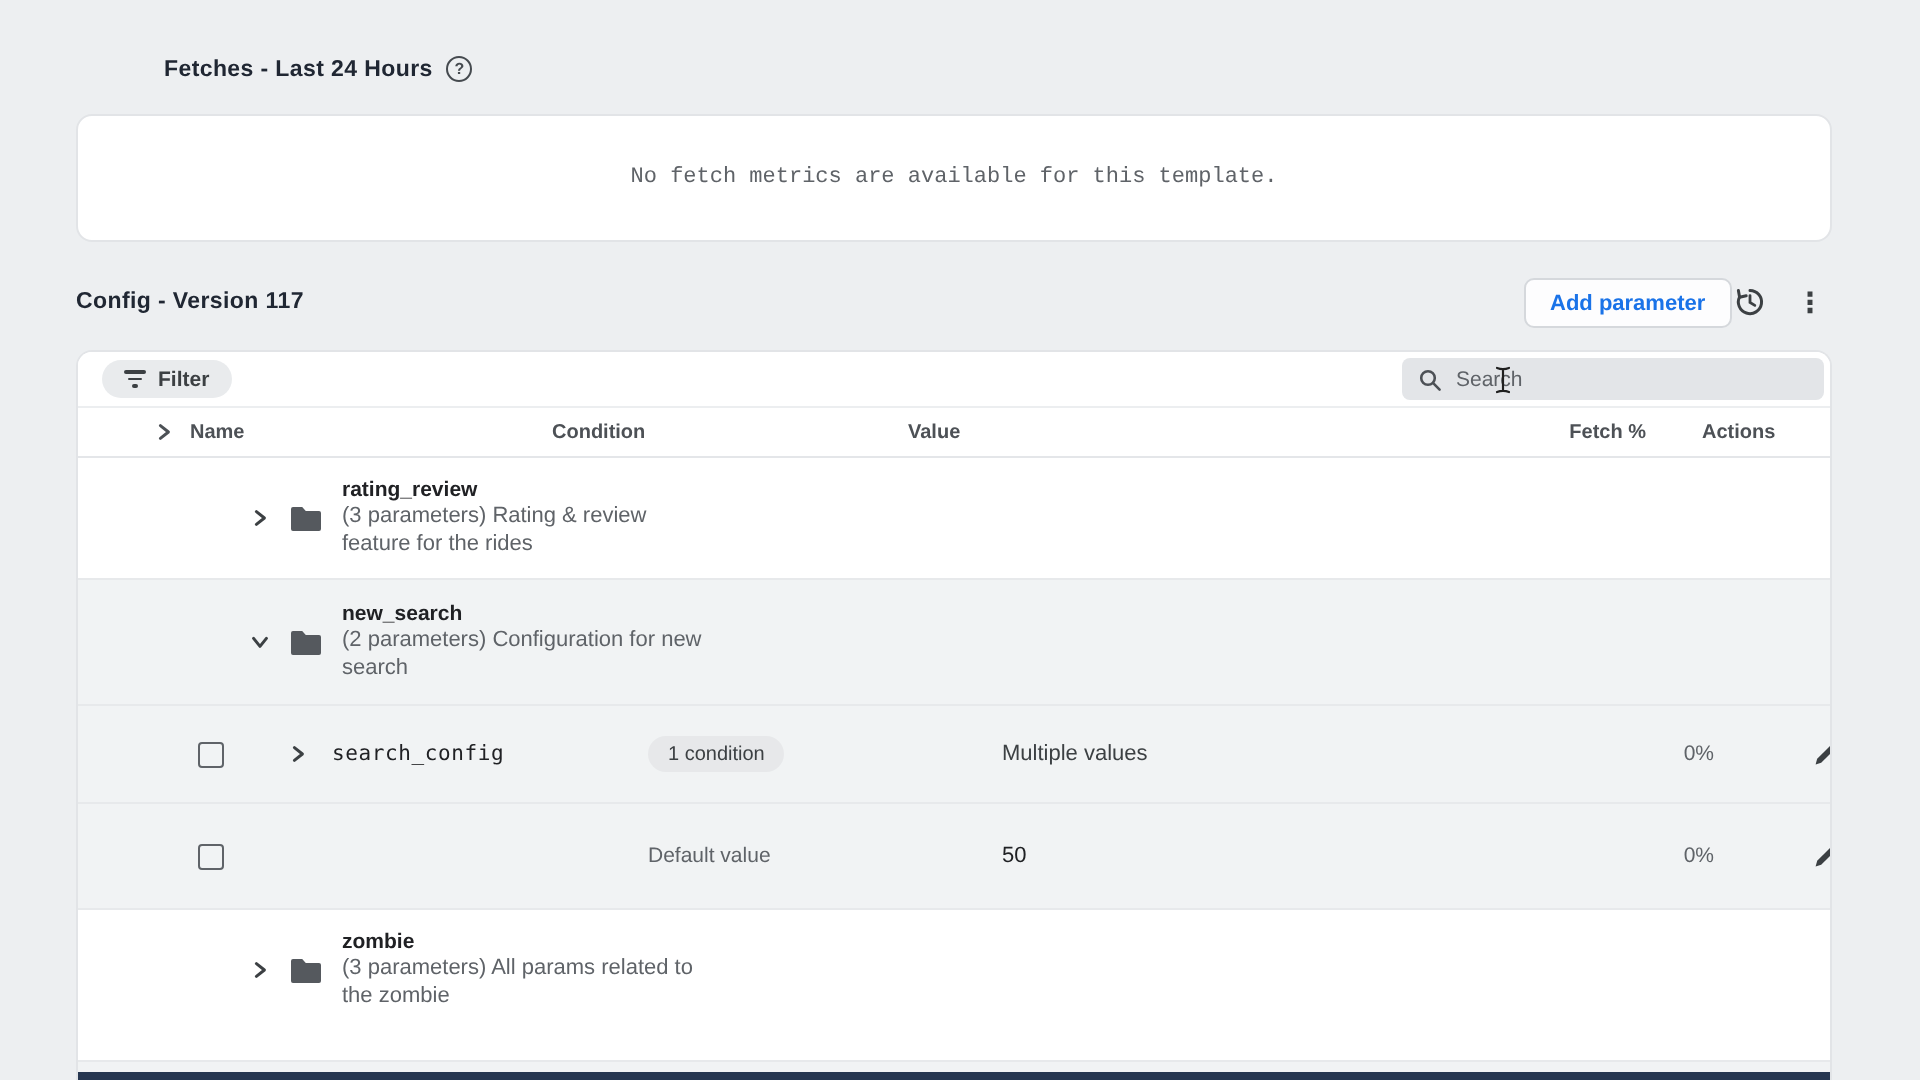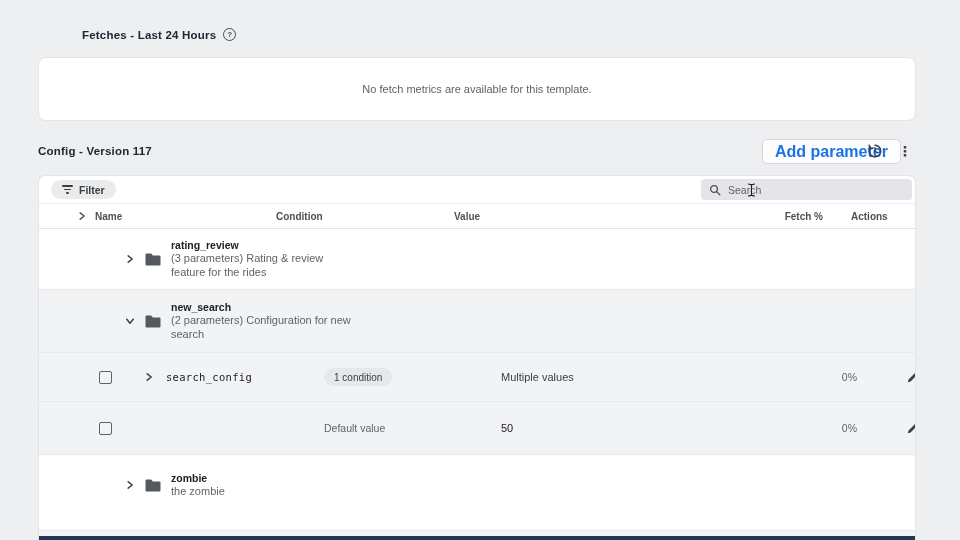--- a/index.html
+++ b/index.html
@@ -6,28 +6,28 @@
   html,body { width:960px; height:540px; overflow:hidden; }
   body { font-family:"Liberation Sans","DejaVu Sans",sans-serif; background:#edeff1; color:#202124; }
   .stage { position:relative; width:960px; height:540px; background:#edeff1; overflow:hidden; }
 
   
   .fetches-title { position:absolute; left:38px; top:28px; display:flex; align-items:center; gap:7px;
     font-size:11.5px; font-weight:700; color:#202733; letter-spacing:.2px;margin-left:44px; }
   .help-icon { width:13px; height:13px; border:1.2px solid #454a4f; border-radius:50%;
     display:flex; align-items:center; justify-content:center; font-size:8px; font-weight:700; color:#454a4f; }
   .fetch-card { position:absolute; left:38px; top:57px; width:878px; height:64px; background:#ffffff;
-    border:1px solid #e2e4e7; border-radius:8px; display:flex; align-items:center; justify-content:center; }
+    border:1px solid #e2e4e7; border-radius:8px; display:flex; align-items:center; justify-content:center;font-family:Liberation Mono, monospace; }
   .fetch-card span { font-size:11px; color:#5f6368; }
 
   
   .config-title { position:absolute; left:38px; top:145px; font-size:11.5px; font-weight:700; color:#202733; letter-spacing:.2px; }
   .add-param-btn { position:absolute; left:762px; top:139px; height:25px; padding:0 12px;
     background:#fdfdfe; border:1px solid #d5d8dc; border-radius:5px; display:flex; align-items:center;
-    font-size:16px; font-weight:700; color:#1a73e8; cursor:pointer; }
+    font-size:11px; font-weight:700; color:#1a73e8; cursor:pointer; }
   .icon-btn { position:absolute; width:20px; height:20px; display:flex; align-items:center; justify-content:center; cursor:pointer; }
   .history-btn { left:865px; top:141px; }
   .overflow-btn { left:895px; top:141px; }
   .vdots { font-size:14px; color:#3c4043; line-height:1; font-weight:700; }
 
   
   .table-card { position:absolute; left:38px; top:175px; width:878px; height:365px; background:#ffffff;
     border:1px solid #e2e4e7; border-bottom:none; border-radius:8px 8px 0 0; overflow:hidden; }
 
   .toolbar { position:absolute; left:0; top:0; width:100%; height:27px; background:#fff; }
@@ -241,20 +241,21 @@
             <path d="M3.2 1.8 L7.2 5 L3.2 8.2" fill="none" stroke="#3c4043" stroke-width="1.5" stroke-linecap="round" stroke-linejoin="round"></path>
           </svg>
       </div>
       <div class="cell folder-cell">
         <svg width="18" height="15" viewBox="0 0 18 15">
             <path d="M1.5 2.5 a1 1 0 0 1 1 -1 h4.6 l1.8 2 h6.6 a1 1 0 0 1 1 1 v8 a1 1 0 0 1 -1 1 h-13 a1 1 0 0 1 -1 -1 z" fill="#55595e"></path>
           </svg>
       </div>
       <div class="cell group-text">
         <span class="group-name">zombie</span>
+        <span class="group-desc">(3 parameters) All params related to</span>
         <span class="group-desc">the zombie</span>
       </div>
       <div class="cell dots-cell">
           <span class="vdots">⋮</span>
         </div>
     </div>
 
     <div class="row r6 gray">
       <div class="cell group-text">
         <span class="group-name">new_login</span>

